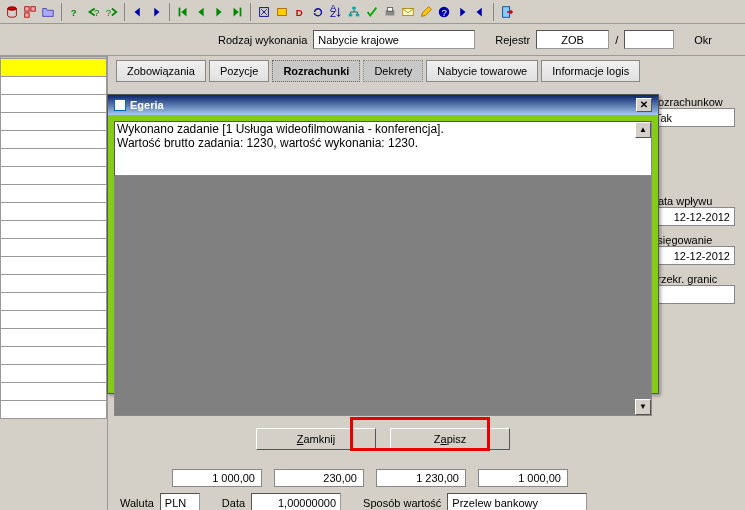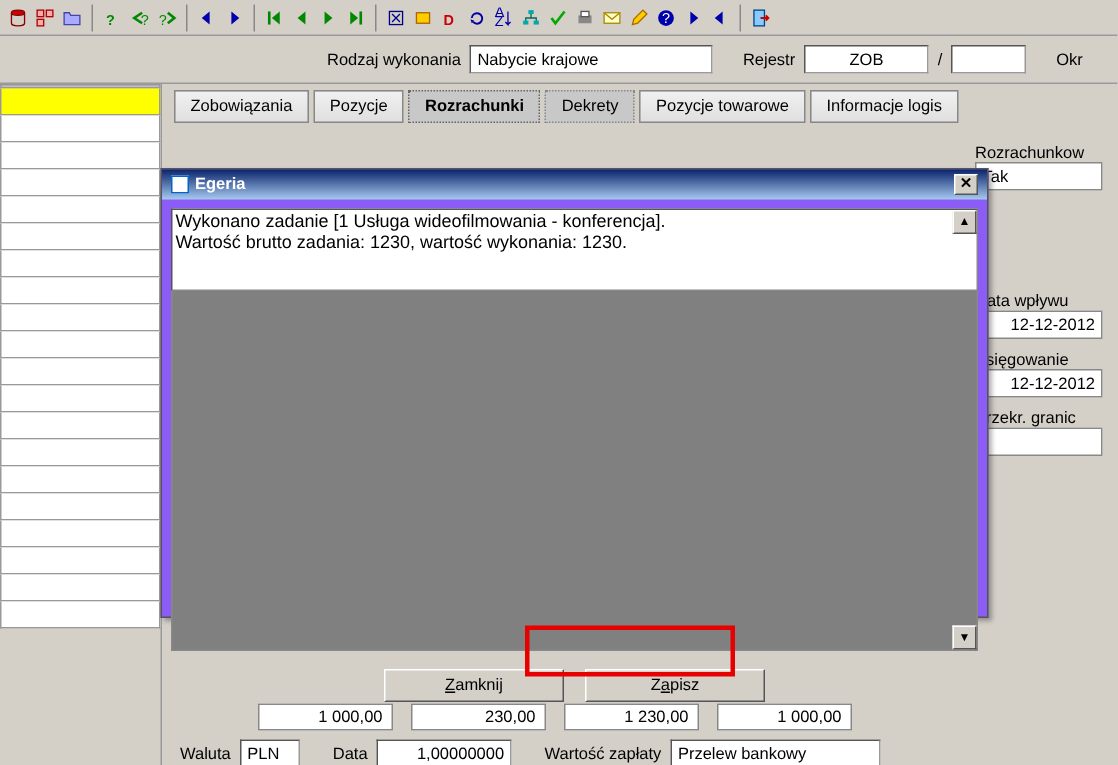--- a/index.html
+++ b/index.html
@@ -28,21 +28,21 @@
 .right-fields { position: absolute; right: 0; top: 90px; width: 95px; }
 .rf-group { margin-bottom: 8px; }
 .rf-label { font-size: 11px; display: block; }
 .rf-input { width: 85px; border: 1px solid #888; background: #fff; padding: 2px 4px; font-size: 11px; height: 19px; }
 
 .bottom-fields { position: absolute; bottom: 4px; left: 120px; right: 6px; }
 .num-row { display: flex; gap: 12px; margin-bottom: 6px; }
 .num-cell { border: 1px solid #888; background: #fff; padding: 2px 6px; text-align: right; width: 90px; font-size: 11px; height: 18px; }
 .cur-row { display: flex; gap: 6px; align-items: center; }
 
-.dialog { position: absolute; left: 107px; top: 112px; width: 552px; height: 300px; border: 1px solid #555; background: #8b5cf6; box-shadow: 2px 2px 3px rgba(0,0,0,0.3); }
+.dialog { position: absolute; left: 107px; top: 94px; width: 552px; height: 300px; border: 1px solid #555; background: #84cc16; box-shadow: 2px 2px 3px rgba(0,0,0,0.3); }
 .dlg-title { background: linear-gradient(#0a246a,#a6caf0); color: #fff; padding: 3px 6px; font-weight: bold; font-size: 11px; display: flex; align-items: center; justify-content: space-between; }
 .dlg-title .close { width: 16px; height: 14px; background: #d4d0c8; border: 1px solid #fff; border-right-color: #555; border-bottom-color: #555; color: #000; font-size: 10px; text-align: center; line-height: 12px; cursor: pointer; font-family: Arial; }
 .dlg-body { padding: 6px; }
 .msg-box { border: 1px solid #888; border-top-color: #555; border-left-color: #555; background: #fff; height: 55px; position: relative; }
 .msg-highlight { background: #0a246a; color: #fff; padding: 1px 2px; display: inline; font-size: 12px; }
 .msg-text { font-size: 12px; padding: 0 2px; }
 .gray-area { background: #808080; height: 240px; border: 1px solid #888; border-top: none; position: relative; }
 .scroll-up, .scroll-dn { position: absolute; right: 0; width: 16px; height: 16px; background: #d4d0c8; border: 1px solid #fff; border-right-color: #555; border-bottom-color: #555; font-size: 8px; text-align: center; line-height: 14px; cursor: pointer; }
 .scroll-up { top: 0; }
 .scroll-dn { bottom: 0; }
@@ -210,21 +210,21 @@
       </svg>
     </span>
 </div>
 
 <div class="header-row">
   <span style="flex:0 0 200px;"></span>
   <span class="field-label">Rodzaj wykonania</span>
   <input class="field-input" style="width: 162px;" value="Nabycie krajowe">
   <span style="width:8px"></span>
   <span class="field-label">Rejestr</span>
-  <input class="field-input" style="width: 83px; text-align: center;" value="ZOB">
+  <input class="field-input" style="width: 73px; text-align: center;" value="ZOB">
   <span class="field-label">/</span>
   <input class="field-input" style="width: 50px;">
   <span style="width:8px"></span>
   <span class="field-label">Okr</span>
 </div>
 
 <div class="main-area">
   <div class="left-list">
     <div class="head"></div>
     <div class="row hl"></div>
@@ -247,21 +247,21 @@
     <div class="row"></div>
     <div class="row"></div>
     <div class="row"></div>
   </div>
 
   <div class="tabs-row">
     <div class="tab">Zobowiązania</div>
     <div class="tab">Pozycje</div>
     <div class="tab dotted active">Rozrachunki</div>
     <div class="tab dotted">Dekrety</div>
-    <div class="tab">Pozycje towarowe</div>
+    <div class="tab">Nabycie towarowe</div>
     <div class="tab">Informacje logis</div>
   </div>
 
   <div class="right-fields">
     <div class="rf-group" style="margin-top:-50px">
       <span class="rf-label">Rozrachunkow</span>
       <input class="rf-input" value="Tak" style="">
     </div>
     <div style="height:60px"></div>
     <div class="rf-group">
@@ -286,21 +286,21 @@
       <div class="num-cell">1 230,00</div>
       <div class="num-cell">1 000,00</div>
     </div>
     <div class="cur-row">
       <span class="field-label">Waluta</span>
       <input class="field-input" style="width: 40px;" value="PLN">
       <span style="width:10px"></span>
       <span class="field-label">Data</span>
       <input class="field-input" style="width: 90px; text-align: right;" value="1,00000000">
       <span style="width:10px"></span>
-      <span class="field-label">Wartość zapłaty</span>
+      <span class="field-label">Sposób wartość</span>
       <input class="field-input" style="width: 140px;" value="Przelew bankowy">
     </div>
   </div>
 </div>
 
 <div class="dialog">
   <div class="dlg-title">
     <span style="display:flex;align-items:center;gap:4px">
       <span style="width:12px;height:12px;background:#fff;border:1px solid #06c;"></span>
       <span>Egeria</span>

